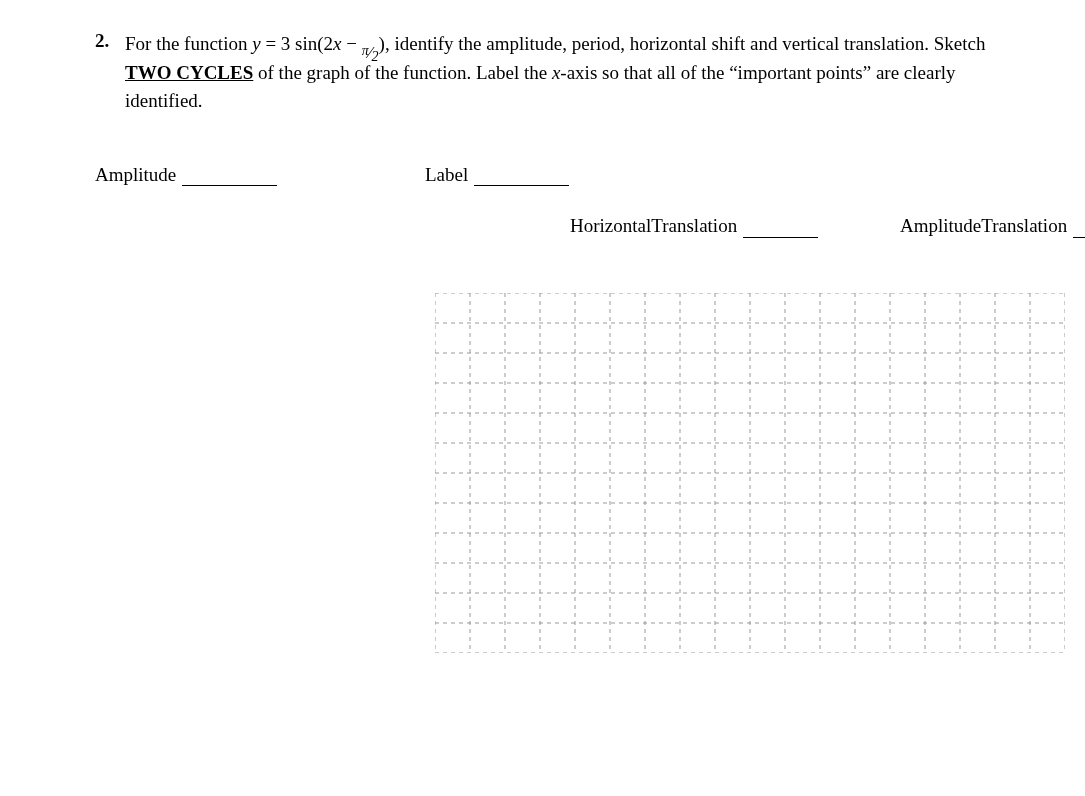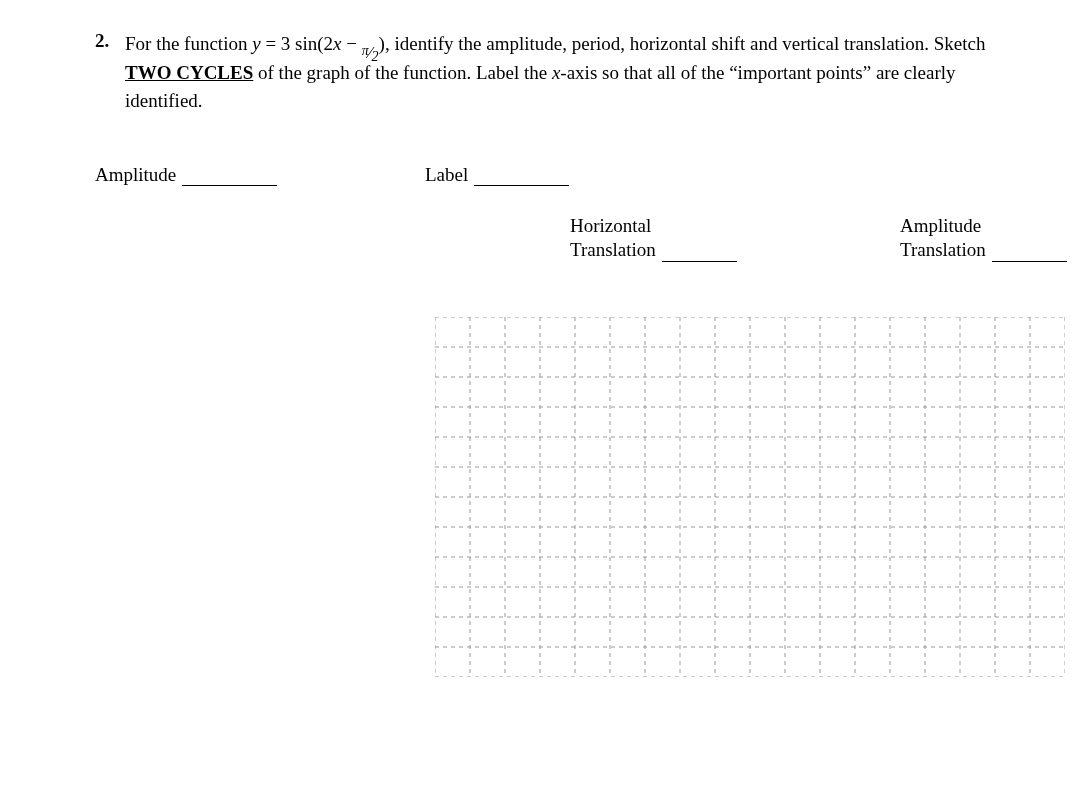--- a/index.html
+++ b/index.html
@@ -58,21 +58,21 @@
     margin-top: 28px;
   }
   .ans-item2 {
     display: flex;
     align-items: flex-end;
     margin-right: 80px;
     min-width: 250px;
   }
   .stack {
     display: flex;
-    flex-direction: column;
+    flex-direction: row;
     line-height: 1.25;
     justify-content: flex-end;
   }
   .ans-blank2 {
     border-bottom: 1px solid #000;
     width: 75px;
     height: 18px;
     margin-left: 6px;
   }
   .grid-container {

